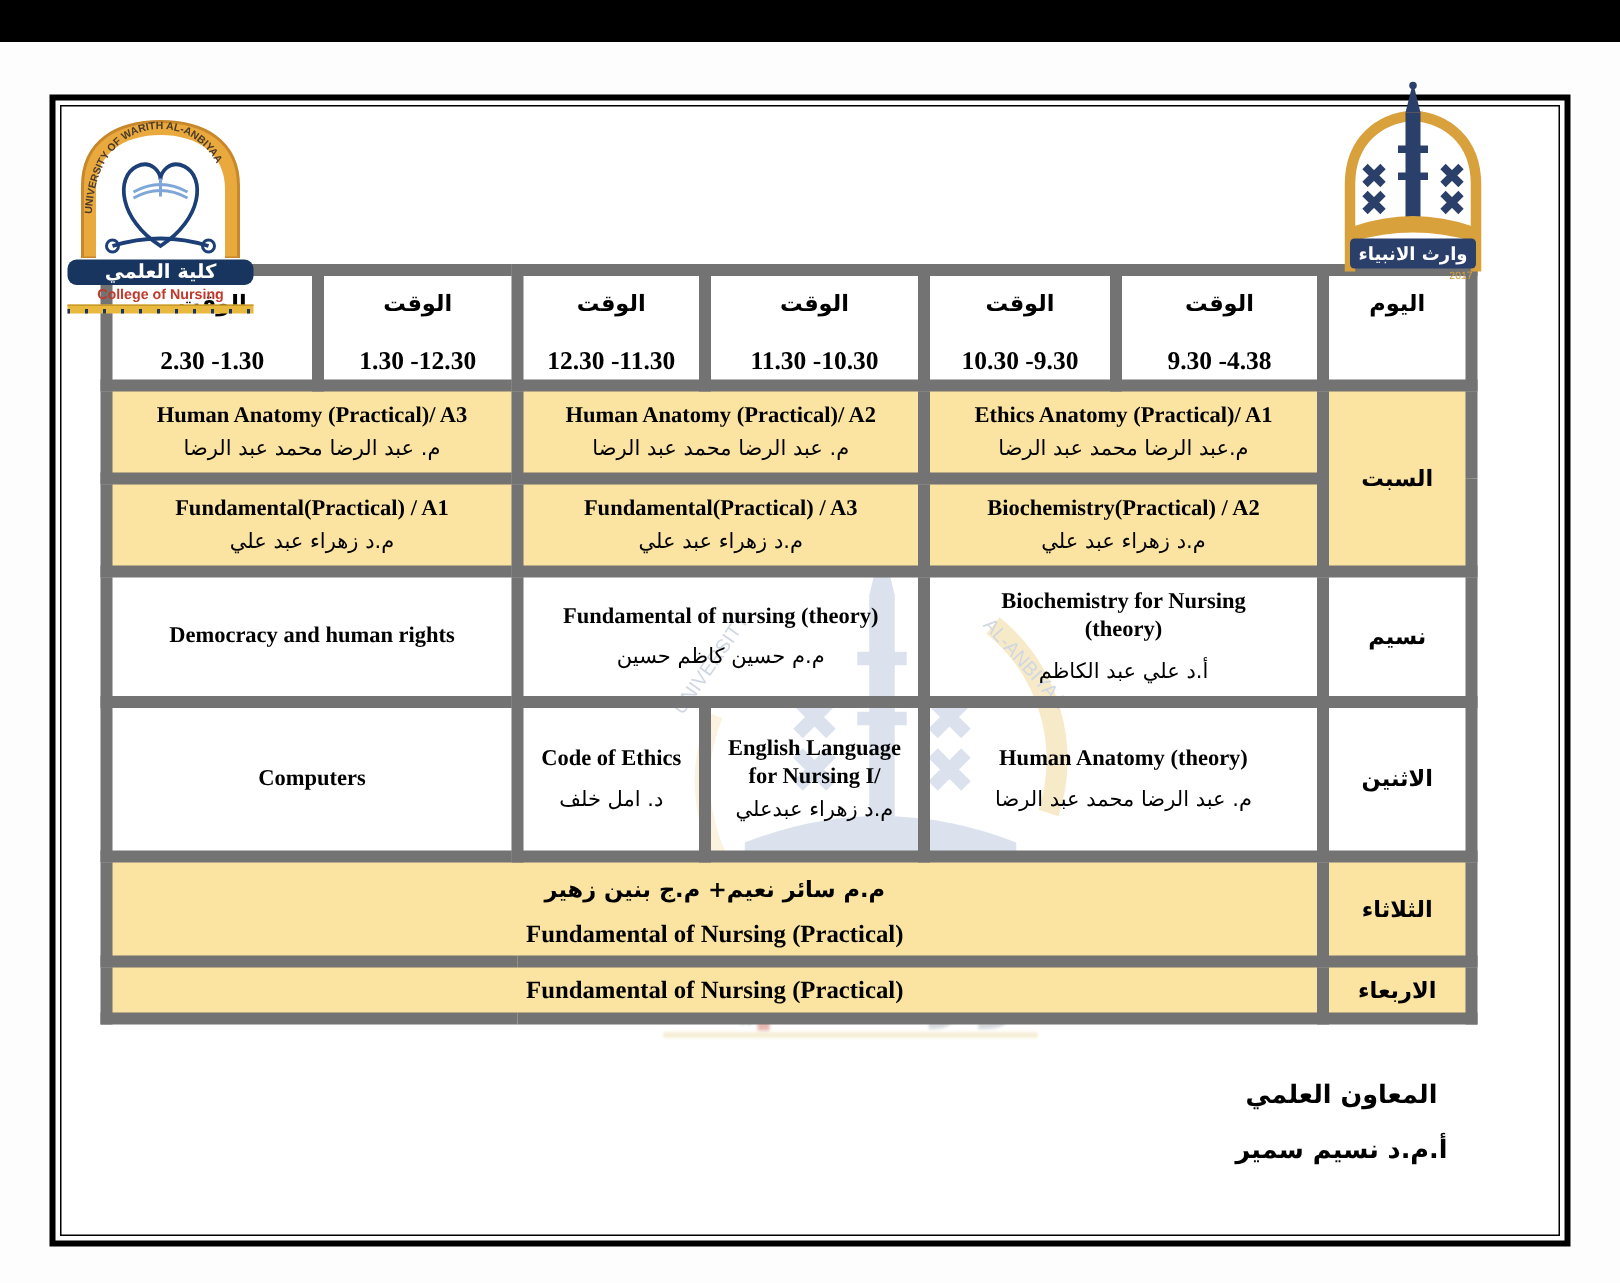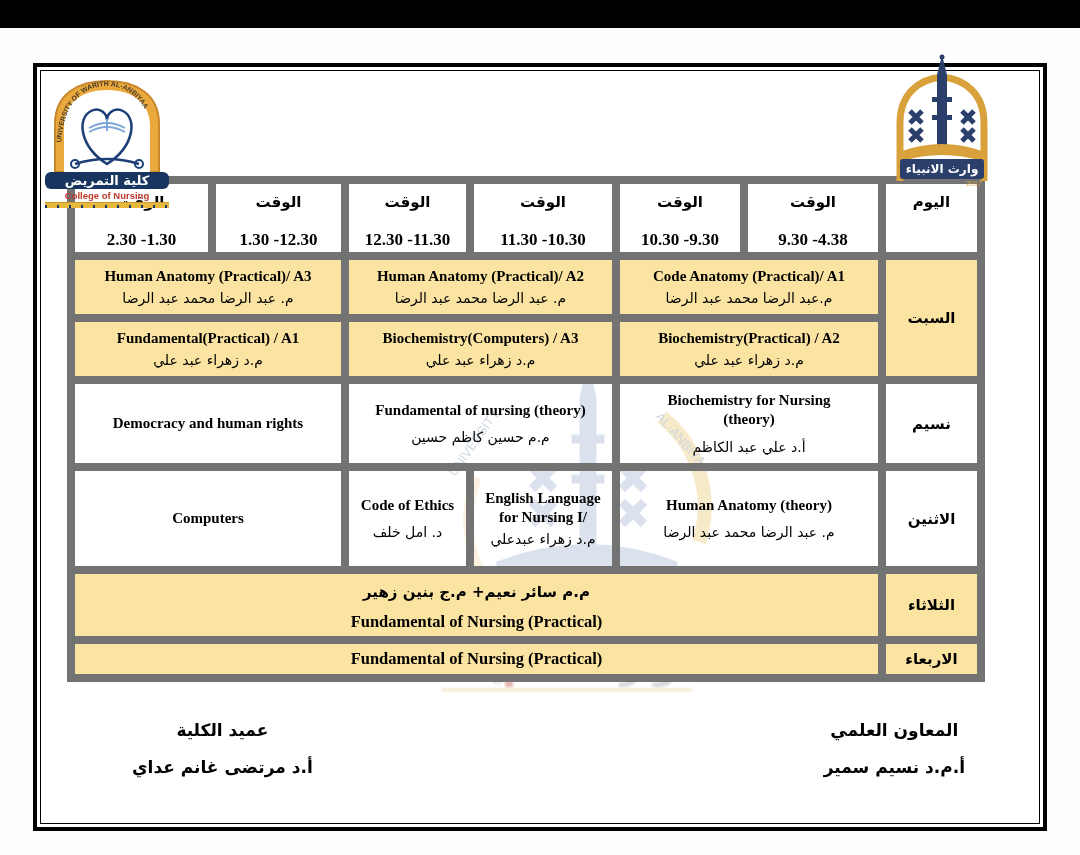--- a/index.html
+++ b/index.html
@@ -115,21 +115,21 @@
         <text font-size="7" fill="#4a3b2a" font-family="Liberation Sans,sans-serif" font-weight="bold">
           <textPath href="#arcL" startOffset="4%">UNIVERSITY OF WARITH AL-ANBIYAA</textPath>
         </text>
         <path d="M62 88 C34 70 32 42 46 35 C56 30 62 39 62 44 C62 39 68 30 78 35 C92 42 90 70 62 88 Z" fill="none" stroke="#1d3f77" stroke-width="2.5"></path>
         <path d="M44 52 Q62 42 80 52 M44 56 Q62 46 80 56" fill="none" stroke="#7ea6d8" stroke-width="2"></path>
         <line x1="62" y1="43" x2="62" y2="55" stroke="#7ea6d8" stroke-width="2"></line>
         <path d="M30 88 Q62 78 94 88" fill="none" stroke="#1d3f77" stroke-width="2.5"></path>
         <circle cx="30" cy="88" r="4" fill="none" stroke="#1d3f77" stroke-width="2"></circle>
         <circle cx="94" cy="88" r="4" fill="none" stroke="#1d3f77" stroke-width="2"></circle>
       </svg>
-      <div class="ribbon">كلية التمريض</div>
+      <div class="ribbon">كلية العلمي</div>
       <div class="eng">College of Nursing</div>
       <div class="ruler"></div>
     </div>
 
     <div class="logo-right">
       <svg width="104" height="138" viewBox="0 0 104 138">
         <path d="M10 128 V70 C10 40 30 26 52 24 C74 26 94 40 94 70 V128" fill="none" stroke="#d9a13c" stroke-width="7"></path>
         <rect x="47" y="22" width="10" height="72" fill="#2b3f6b"></rect>
         <polygon points="47,22 57,22 52,2" fill="#2b3f6b"></polygon>
         <circle cx="52" cy="4" r="2.5" fill="#2b3f6b"></circle>
@@ -183,39 +183,39 @@
             </td>
         <td>
               <div class="wqt">الوقت</div>
               <div class="trange"><span dir="ltr">2.30 -1.30</span></div>
             </td>
       </tr>
 
       <tr class="sat">
         <td class="ylw day-cell" rowspan="2">السبت</td>
         <td class="ylw" colspan="2">
-          <div class="course" dir="ltr">Code Anatomy (Practical)/ A1</div>
+          <div class="course" dir="ltr">Ethics Anatomy (Practical)/ A1</div>
           <div class="instr">م.عبد الرضا محمد عبد الرضا</div>
         </td>
         <td class="ylw" colspan="2">
           <div class="course" dir="ltr">Human Anatomy (Practical)/ A2</div>
           <div class="instr">م. عبد الرضا محمد عبد الرضا</div>
         </td>
         <td class="ylw" colspan="2">
           <div class="course" dir="ltr">Human Anatomy (Practical)/ A3</div>
           <div class="instr">م. عبد الرضا محمد عبد الرضا</div>
         </td>
       </tr>
       <tr class="sat">
         <td class="ylw" colspan="2">
           <div class="course" dir="ltr">Biochemistry(Practical) / A2</div>
           <div class="instr">م.د زهراء عبد علي</div>
         </td>
         <td class="ylw" colspan="2">
-          <div class="course" dir="ltr">Biochemistry(Computers) / A3</div>
+          <div class="course" dir="ltr">Fundamental(Practical) / A3</div>
           <div class="instr">م.د زهراء عبد علي</div>
         </td>
         <td class="ylw" colspan="2">
           <div class="course" dir="ltr">Fundamental(Practical) / A1</div>
           <div class="instr">م.د زهراء عبد علي</div>
         </td>
       </tr>
 
       <tr class="sun">
         <td class="day-cell vtop">نسيم</td>
@@ -266,19 +266,15 @@
         </td>
       </tr>
     </tbody>
       </table>
 
 
     <div class="sig sig-right">
       <div class="sig-title">المعاون العلمي</div>
       <div class="sig-name">أ.م.د نسيم سمير</div>
     </div>
-    <div class="sig sig-left">
-      <div class="sig-title">عميد الكلية</div>
-      <div class="sig-name">أ.د مرتضى غانم عداي</div>
-    </div>
 
   </div>
 </div>
 
 </body></html>

